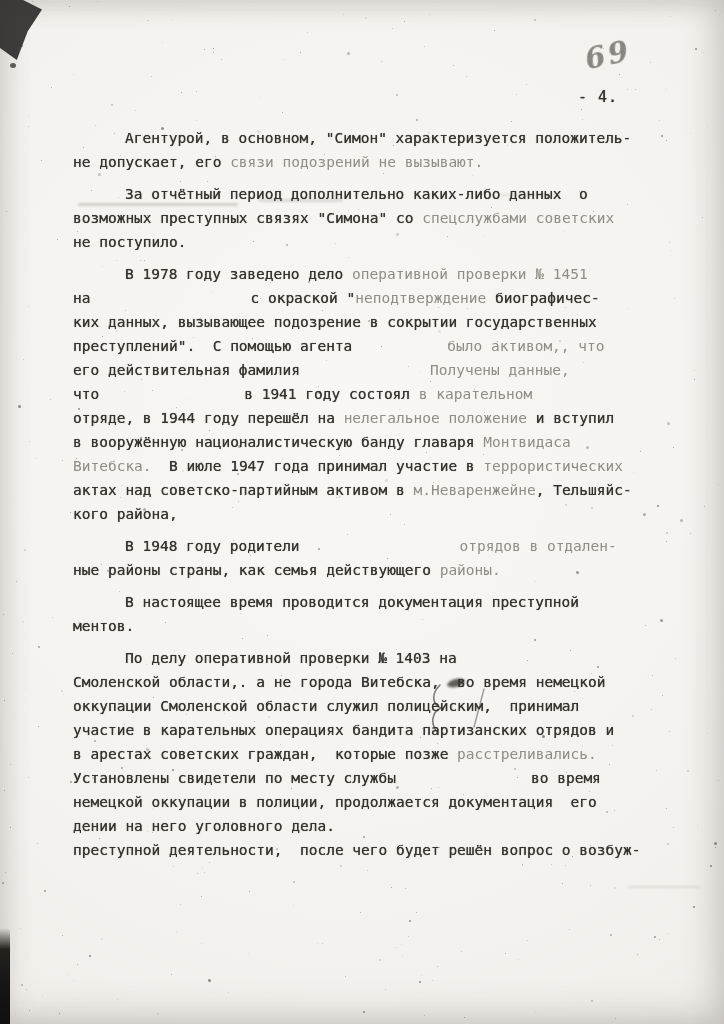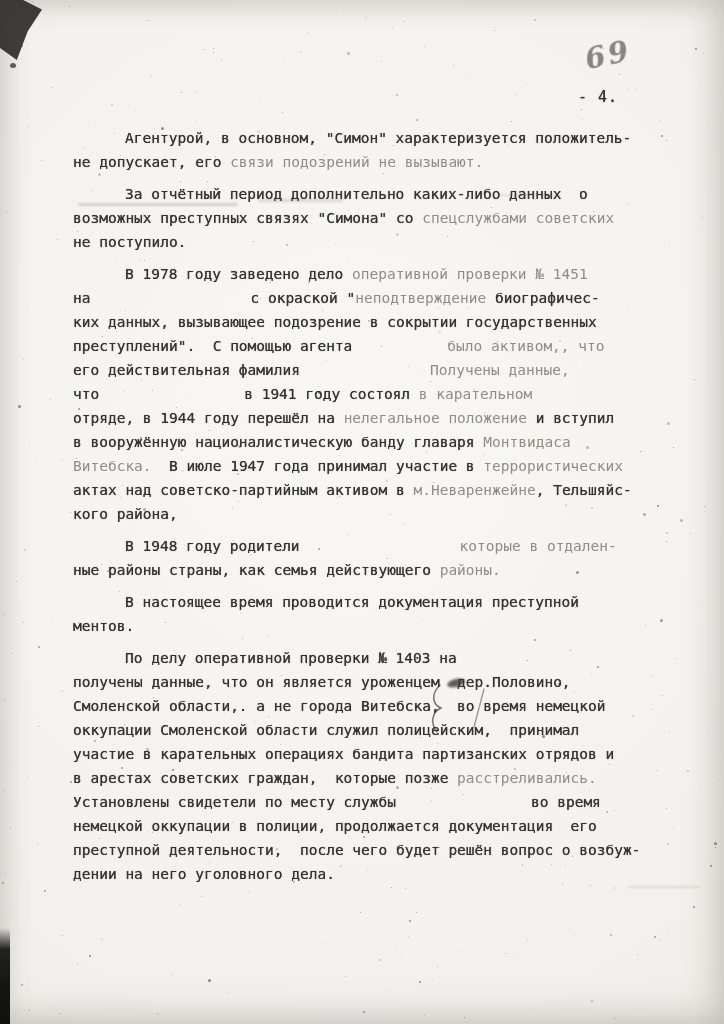--- a/index.html
+++ b/index.html
@@ -123,38 +123,37 @@
         <div class="line"><span class="txt">преступлений".  С помощью агента</span><span class="gap" style="width: 95px;"></span><span class="faint">было активом,, что</span></div>
         <div class="line"><span class="txt">его действительная фамилия</span><span class="gap" style="width: 130px;"></span><span class="faint">Получены данные,</span></div>
         <div class="line"><span class="txt">что</span><span class="gap" style="width: 145px;"></span><span class="txt">в 1941 году состоял </span><span class="faint">в карательном</span></div>
         <div class="line"><span class="txt">отряде, в 1944 году перешёл на </span><span class="faint">нелегальное положение</span><span class="txt"> и вступил</span></div>
         <div class="line"><span class="txt">в вооружённую националистическую банду главаря </span><span class="faint">Монтвидаса</span></div>
         <div class="line"><span class="faint">Витебска.</span><span class="txt">  В июле 1947 года принимал участие в </span><span class="faint">террористических</span></div>
         <div class="line"><span class="txt">актах над советско-партийным активом в </span><span class="faint">м.Неваренжейне</span><span class="txt">, Тельшяйс-</span></div>
         <div class="line"><span class="txt">кого района,</span></div>
       </div>
       <div class="para">
-        <div class="line indent"><span class="txt">В 1948 году родители</span><span class="gap" style="width: 160px;"></span><span class="faint">которые в отдален-</span></div>
+        <div class="line indent"><span class="txt">В 1948 году родители</span><span class="gap" style="width: 160px;"></span><span class="faint">отрядов в отдален-</span></div>
         <div class="line"><span class="txt">ные районы страны, как семья действующего </span><span class="faint">районы.</span></div>
       </div>
       <div class="para">
         <div class="line indent"><span class="txt">В настоящее время проводится документация преступной</span></div>
         <div class="line"><span class="txt">ментов.</span></div>
       </div>
       <div class="para">
         <div class="line indent"><span class="txt">По делу оперативной проверки № 1403 на</span></div>
-        <div class="line"><span class="txt">получены данные, что он является уроженцем  дер.Половино,</span></div>
         <div class="line"><span class="txt">Смоленской области,. а не города Витебска,  во время немецкой</span></div>
         <div class="line"><span class="txt">оккупации Смоленской области служил полицейским,  принимал</span></div>
         <div class="line"><span class="txt">участие в карательных операциях бандита партизанских отрядов и</span></div>
         <div class="line"><span class="txt">в арестах советских граждан,  которые позже </span><span class="faint">расстреливались.</span></div>
         <div class="line"><span class="txt">Установлены свидетели по месту службы</span><span class="gap" style="width: 135px;"></span><span class="txt">во время</span></div>
         <div class="line"><span class="txt">немецкой оккупации в полиции, продолжается документация  его</span></div>
+        <div class="line"><span class="txt">дении на него уголовного дела.</span></div>
         <div class="line"><span class="txt">преступной деятельности,  после чего будет решён вопрос о возбуж-</span></div>
-        <div class="line"><span class="txt">дении на него уголовного дела.</span></div>
       </div>
     </div>
 
   <div class="noise">
       <div class="speck" style="width: 2px; height: 2px; left: 558.689px; top: 339.544px; opacity: 0.21;"></div>
       <div class="speck" style="width: 1px; height: 1px; left: 120.086px; top: 154.839px; opacity: 0.36;"></div>
       <div class="speck" style="width: 2px; height: 2px; left: 1.58075px; top: 881.777px; opacity: 0.4;"></div>
       <div class="speck" style="width: 2px; height: 2px; left: 661.259px; top: 135.364px; opacity: 0.5;"></div>
       <div class="speck" style="width: 1px; height: 1px; left: 348.502px; top: 605.977px; opacity: 0.27;"></div>
       <div class="speck" style="width: 1px; height: 1px; left: 23.1839px; top: 358.706px; opacity: 0.26;"></div>

